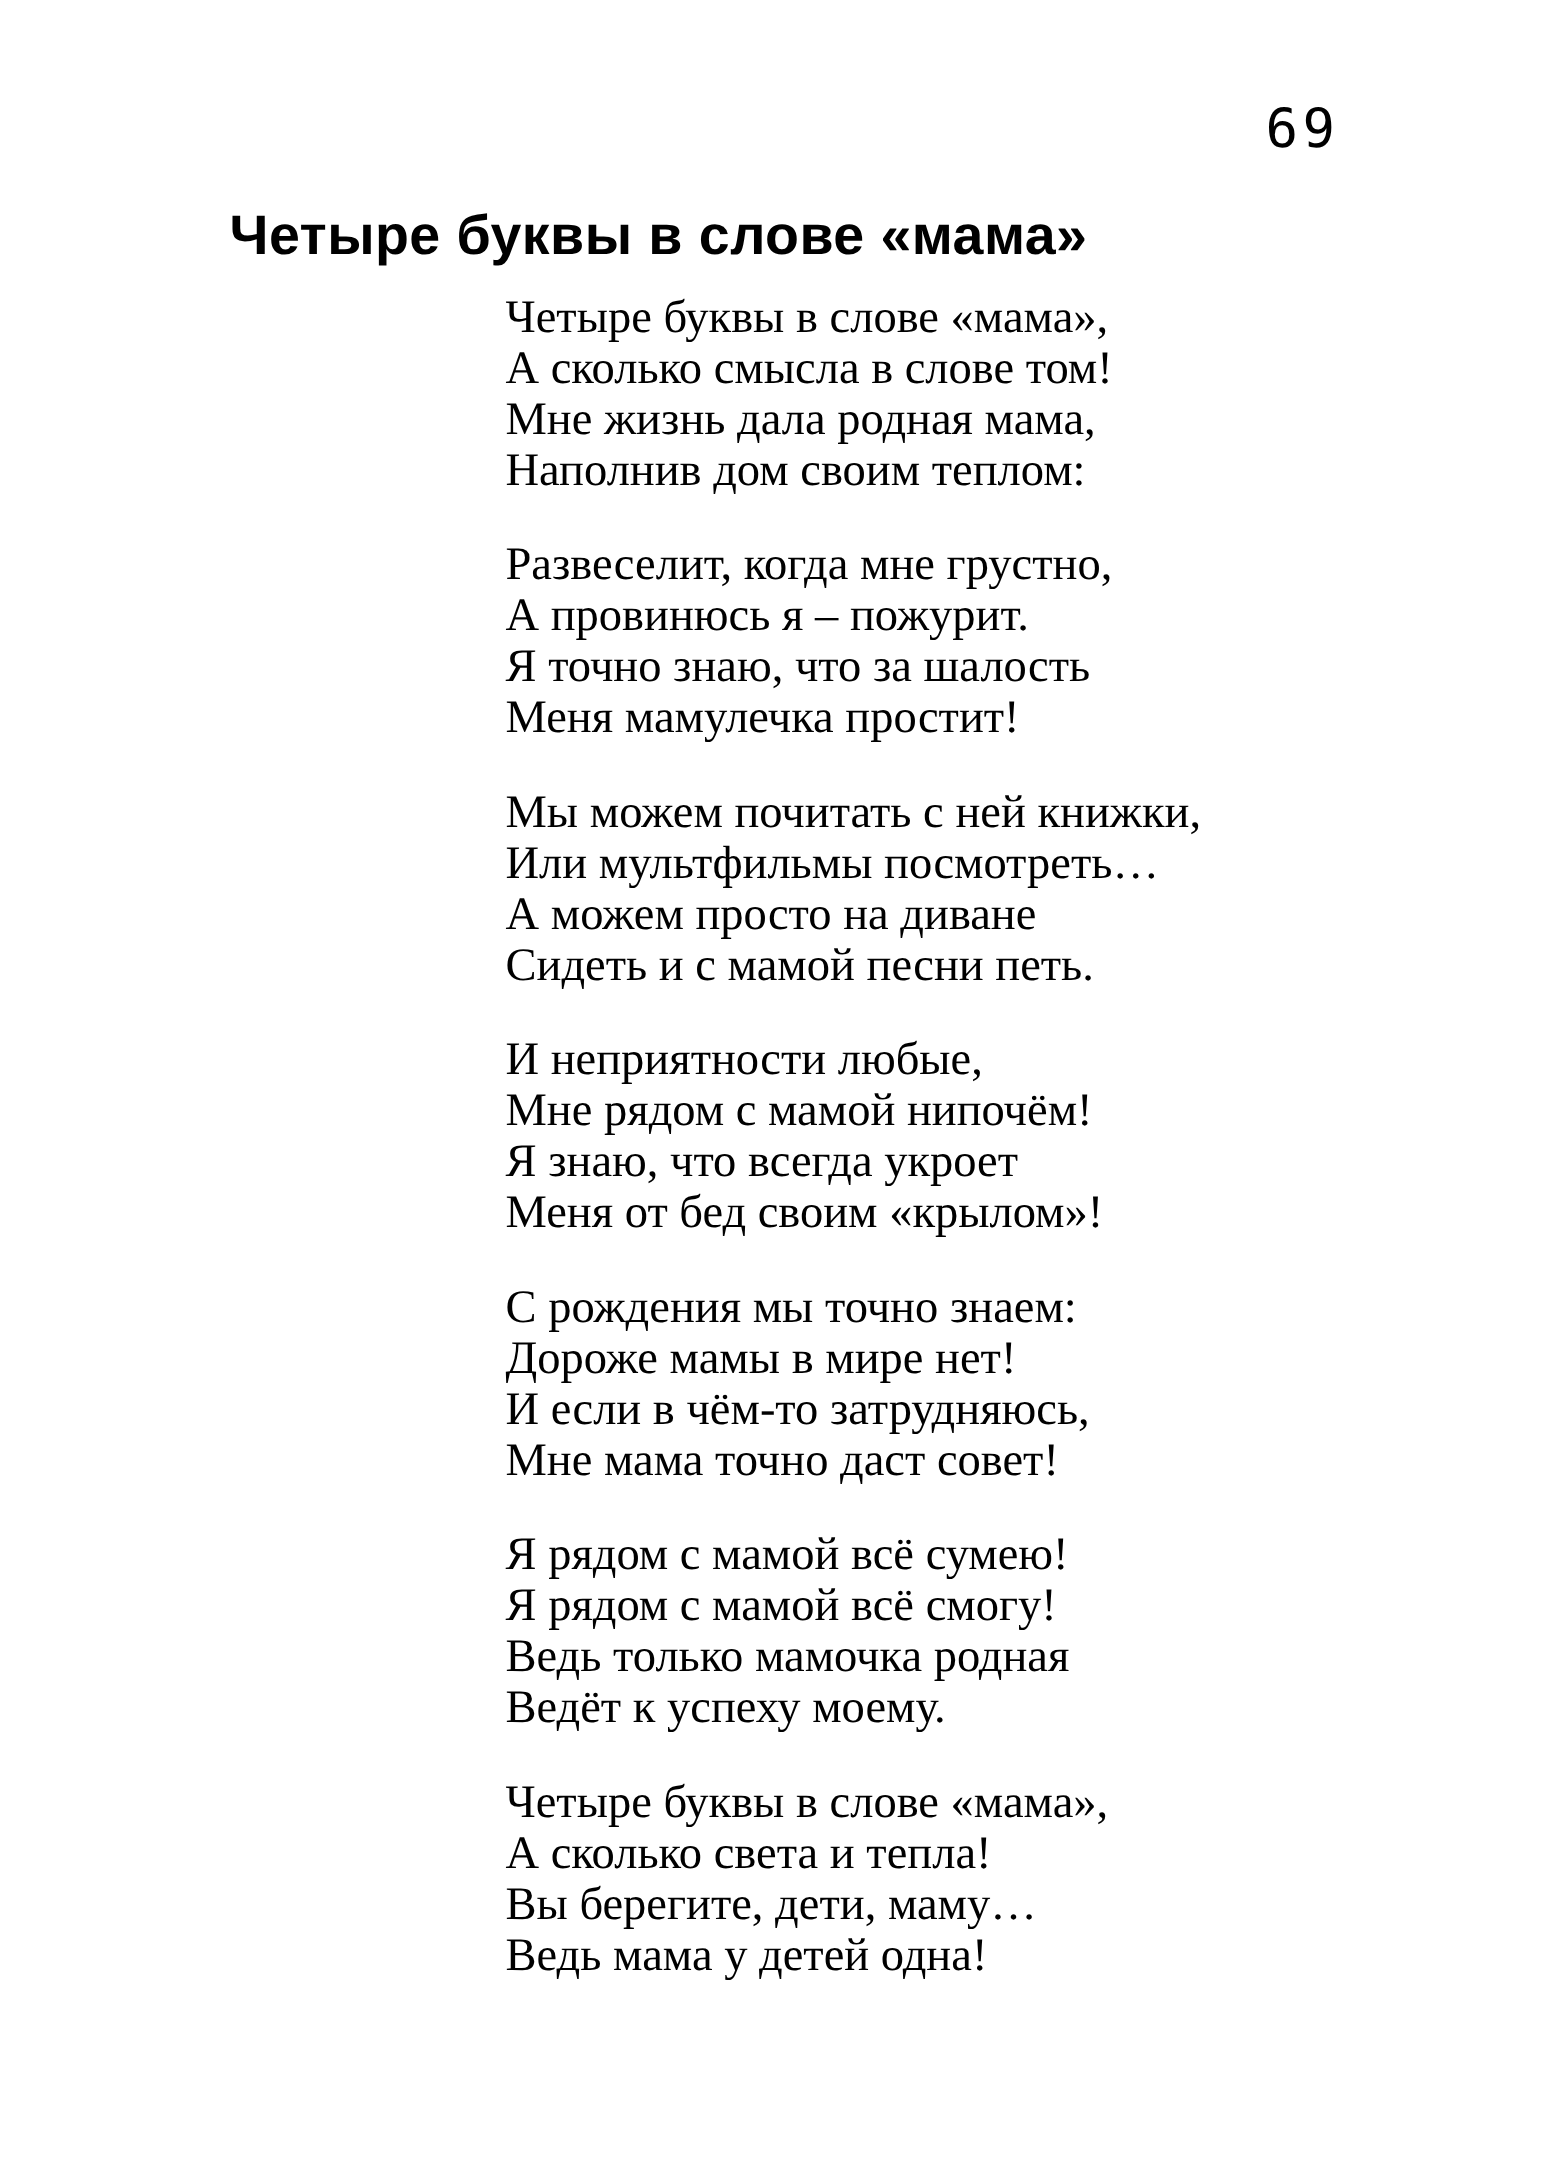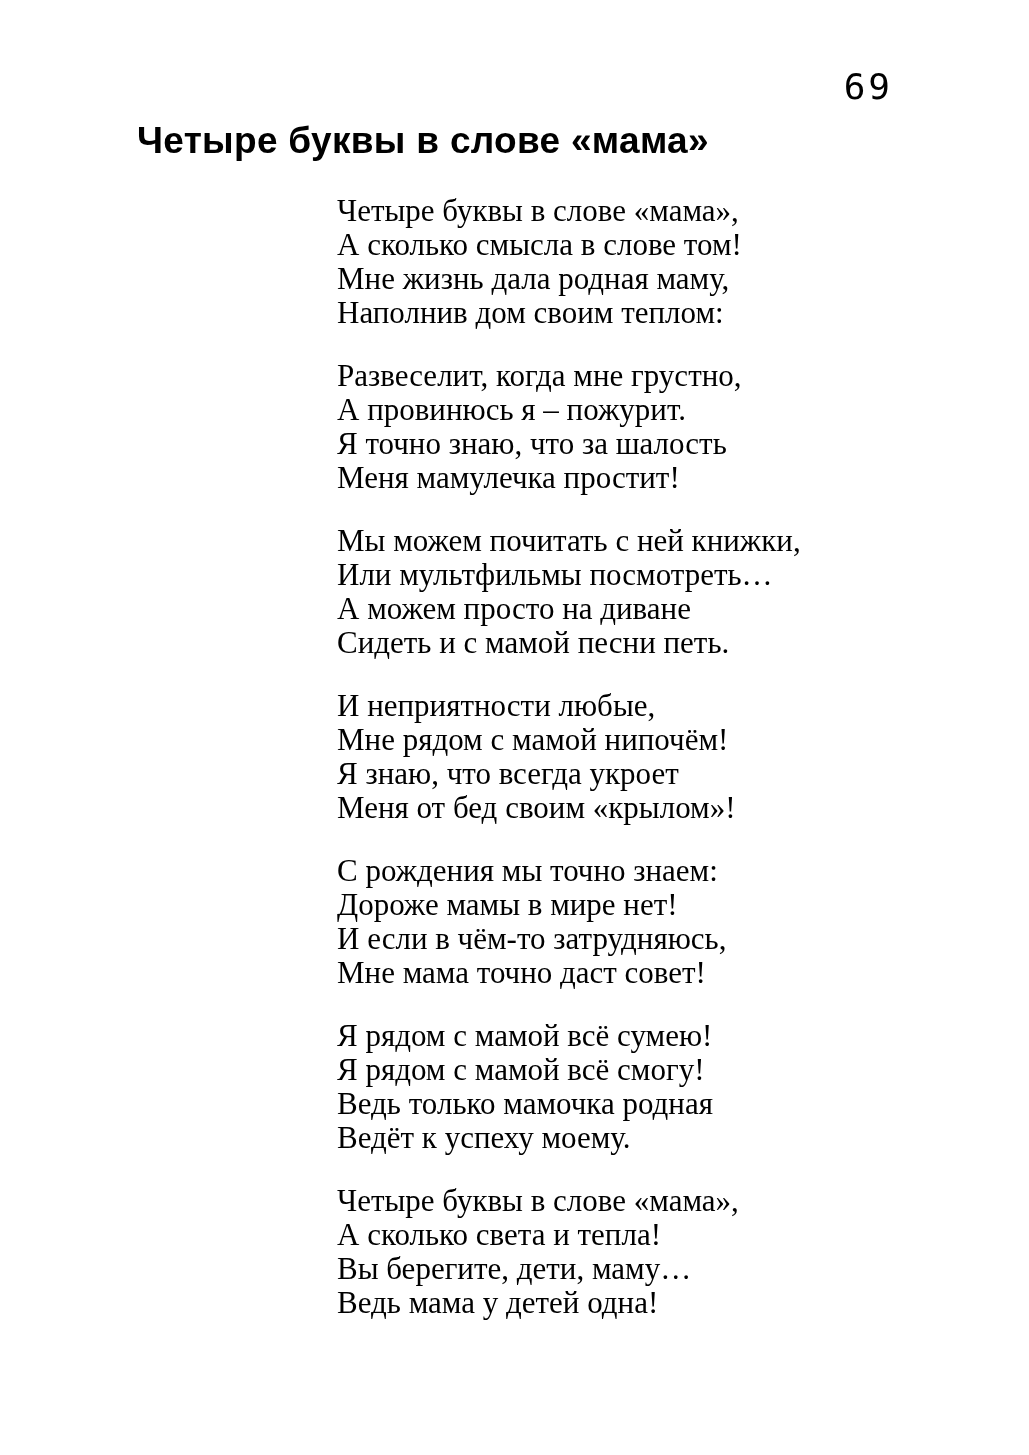--- a/index.html
+++ b/index.html
@@ -18,21 +18,21 @@
     right: 136px;
     font-family: "DejaVu Sans Mono", monospace;
     font-size: 36px;
     letter-spacing: 3px;
     color: #000;
   }
   .title {
     position: absolute;
     left: 137px;
     top: 120px;
-    margin: 0;
+    margin: 16px;
     font-family: "Liberation Sans", sans-serif;
     font-weight: bold;
     font-size: 37px;
     letter-spacing: 0.3px;
     white-space: nowrap;
     color: #000;
   }
   .poem {
     position: absolute;
     left: 337px;
@@ -55,21 +55,21 @@
 
   <div class="page-number">69</div>
 
   <h1 class="title">Четыре буквы в слове «мама»</h1>
 
   <div class="poem">
 
     <div class="stanza">
       <p class="line">Четыре буквы в слове «мама»,</p>
       <p class="line">А сколько смысла в слове том!</p>
-      <p class="line">Мне жизнь дала родная маму,</p>
+      <p class="line">Мне жизнь дала родная мама,</p>
       <p class="line">Наполнив дом своим теплом:</p>
     </div>
 
     <div class="stanza">
       <p class="line">Развеселит, когда мне грустно,</p>
       <p class="line">А провинюсь я – пожурит.</p>
       <p class="line">Я точно знаю, что за шалость</p>
       <p class="line">Меня мамулечка простит!</p>
     </div>
 

